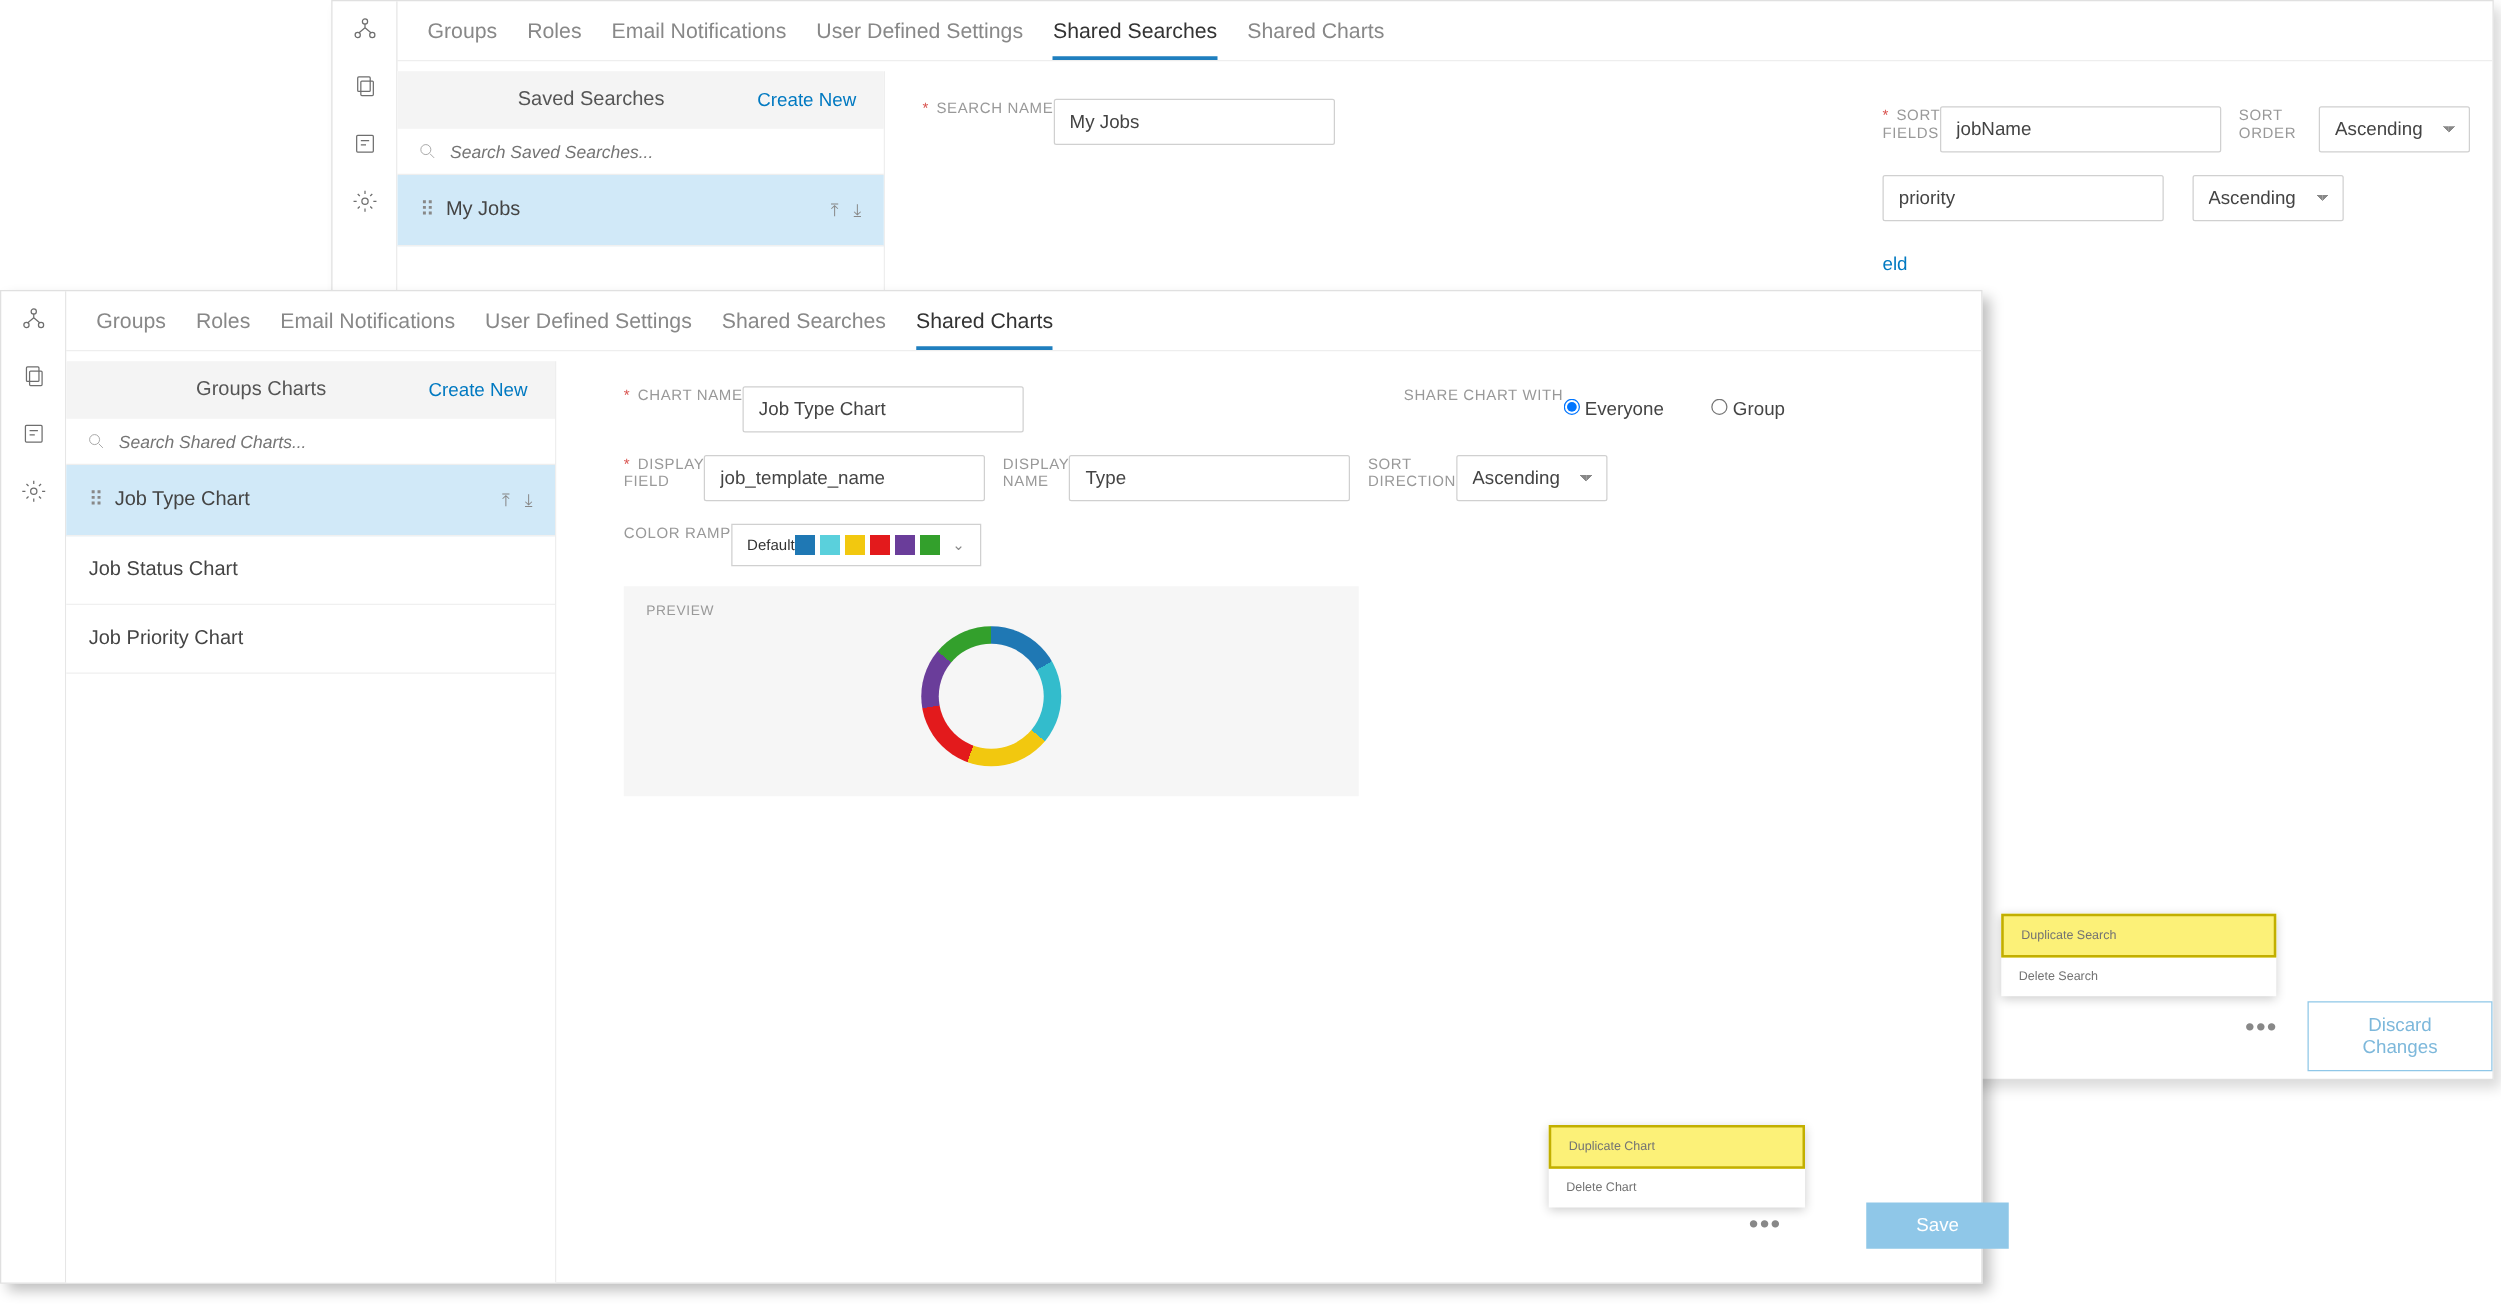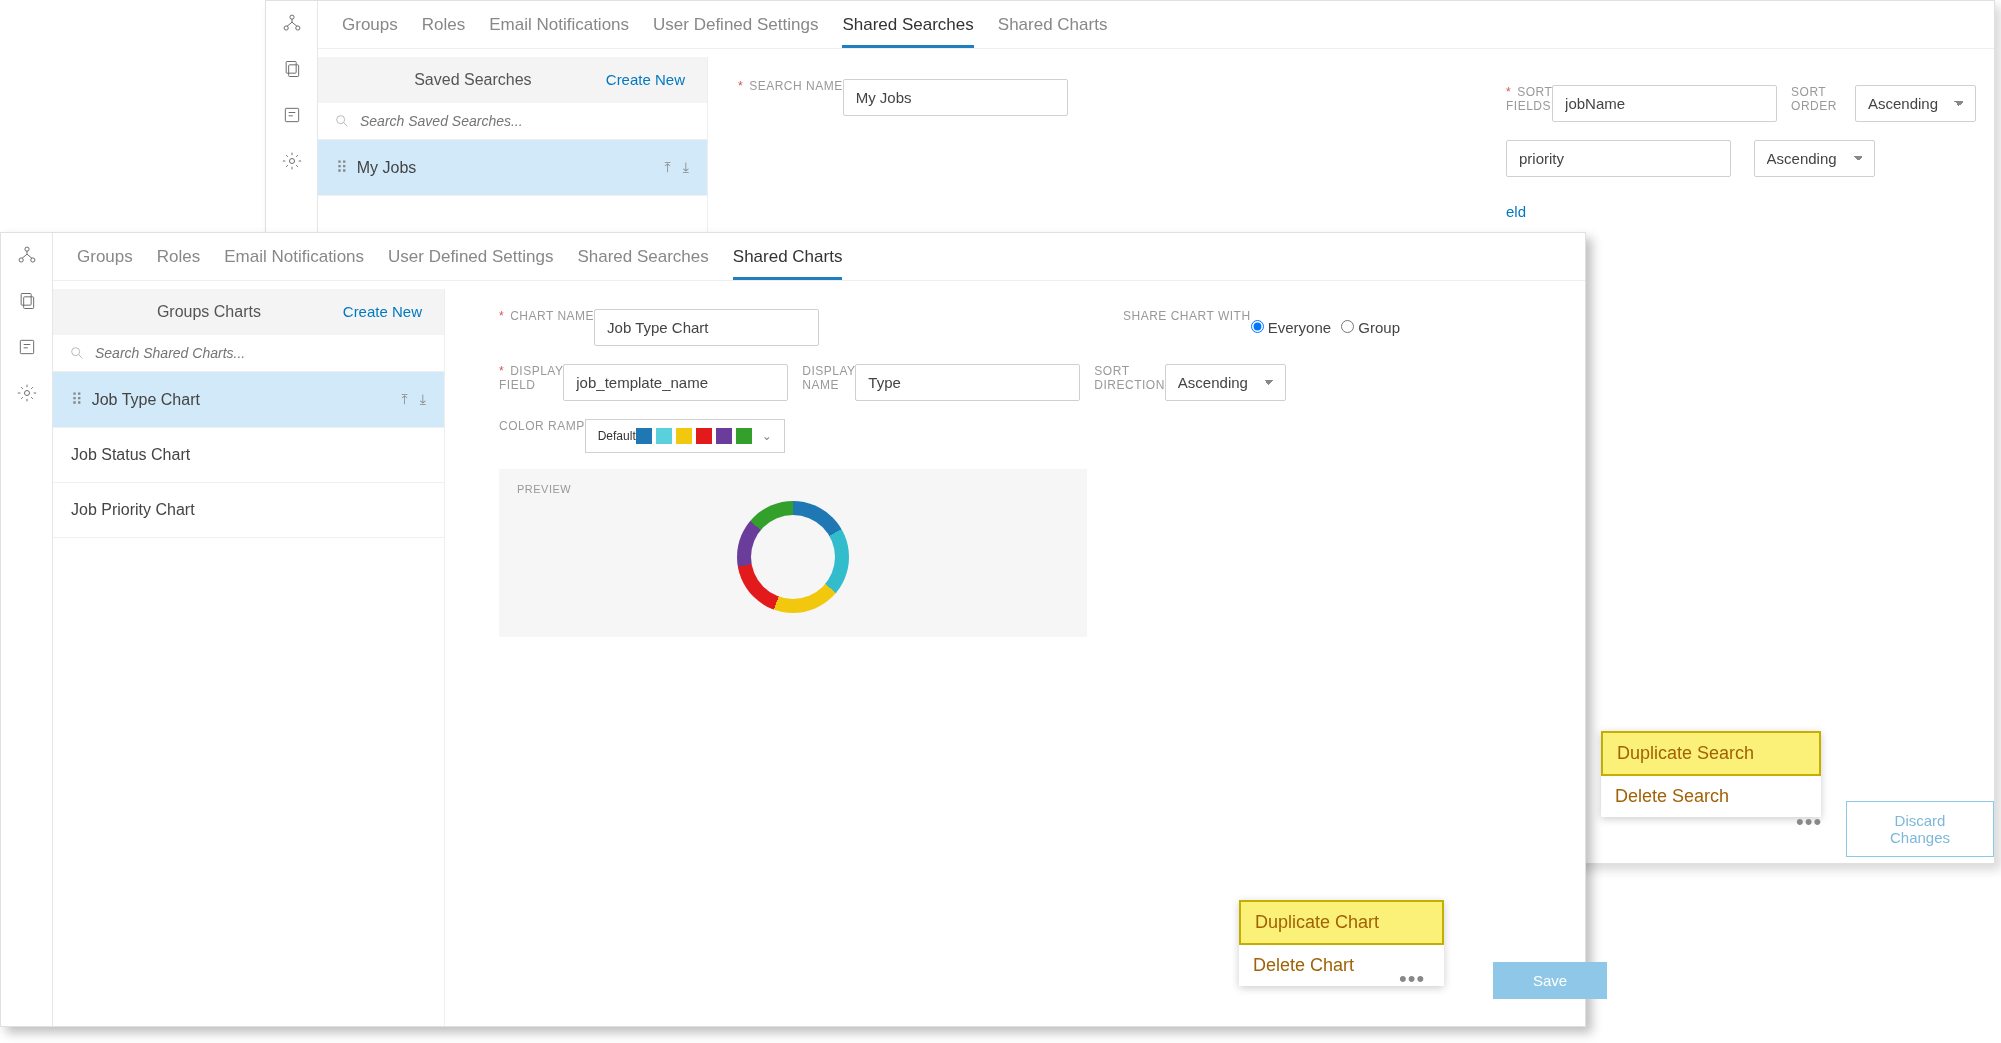--- a/index.html
+++ b/index.html
@@ -8,21 +8,21 @@
 .w1{left:265px;top:0;width:1730px;height:864px;box-shadow:6px 6px 10px rgba(0,0,0,.15)}
 .w2{left:0px;top:232px;width:1586px;height:795px;box-shadow:6px 6px 10px rgba(0,0,0,.25)}
 .sidebar{position:absolute;left:0;top:0;width:52px;height:100%;border-right:1px solid #e6e6e6;display:flex;flex-direction:column;align-items:center;padding-top:10px;gap:22px}
 .sidebar .ico{width:24px;height:24px;display:flex;align-items:center;justify-content:center;color:#6e6e6e}
 .sidebar .ico.active{color:#6e6e6e}
 .sidebar .ico svg{width:20px;height:20px;fill:none;stroke:currentColor;stroke-width:1.2}
 .tabs{display:flex;gap:24px;padding:14px 24px 0 24px;font-size:17px;color:#888;border-bottom:1px solid #eee;margin-left:52px}
 .tabs .tab{padding-bottom:10px;cursor:pointer}
 .tabs .tab.active{color:#333;border-bottom:3px solid #1f7fbf}
 .listpanel{position:absolute;left:52px;top:56px;width:390px;border-right:1px solid #eee;height:calc(100% - 56px);background:#fff}
-.listhead{display:flex;align-items:flex-start;justify-content:space-between;padding:14px 22px;background:#f4f4f4;font-size:16px;color:#555}
+.listhead{display:flex;align-items:flex-end;justify-content:space-between;padding:14px 22px;background:#f4f4f4;font-size:16px;color:#555}
 .listhead .title{flex:1;text-align:center}
 .create{color:#0079c1;font-size:15px;cursor:pointer}
 .searchbox{display:flex;align-items:center;padding:10px 16px;border-bottom:1px solid #eee;color:#aaa;font-style:italic}
 .searchbox svg{width:16px;height:16px;stroke:#999;fill:none;margin-right:10px}
 .searchbox input{border:none;outline:none;font-size:14px;font-style:italic;color:#666;flex:1}
 .listitem{display:flex;align-items:center;padding:18px 18px;font-size:16px;color:#444;cursor:pointer;border-bottom:1px solid #f0f0f0}
 .listitem.active{background:#d1e9f8}
 .grip{color:#888;margin-right:10px;letter-spacing:-1px}
 .listitem .spacer{flex:1}
 .arrowbtn{color:#888;margin-left:12px;font-size:14px}
@@ -34,38 +34,38 @@
 .select{appearance:none;background-image:linear-gradient(45deg,transparent 50%,#888 50%),linear-gradient(135deg,#888 50%,transparent 50%);background-position:calc(100% - 16px) 15px,calc(100% - 11px) 15px;background-size:5px 5px,5px 5px;background-repeat:no-repeat;padding-right:36px}
 .row{display:flex;gap:14px}
 .row>.field{flex:1}
 .sortcols{position:absolute;left:1240px;top:84px;width:470px}
 .sortcols .row>.field:first-child{flex:1.05}
 .sharewith{position:absolute;left:1240px;top:345px}
 .radio{display:flex;align-items:center;gap:22px;margin-top:10px;font-size:15px;color:#444}
 .radio label{display:flex;align-items:center;gap:6px}
 .radio input{width:15px;height:15px;accent-color:#0079c1}
 .addfield{color:#0079c1;font-size:15px;cursor:pointer;margin-top:8px}
-.popup{position:absolute;background:#fff;box-shadow:0 2px 8px rgba(0,0,0,.2);font-size:18px;color:#a16207;min-width:220px}
+.popup{position:absolute;background:#fff;box-shadow:0 2px 8px rgba(0,0,0,.2);font-size:10px;color:#737373;min-width:220px}
 .popup .pitem{padding:10px 14px;cursor:pointer}
 .popup .pitem.hl{background:#fcf178;border:2px solid #c2af00}
 .morebtn{position:absolute;font-size:22px;color:#888;cursor:pointer;letter-spacing:1px}
 .discard{position:absolute;border:1px solid #8fc7e8;color:#7db8db;padding:10px 24px;font-size:15px;background:#fff;cursor:pointer}
 .save{position:absolute;background:#8fc7e8;color:#fff;padding:10px 40px;font-size:15px;border:none;cursor:pointer}
 
 .w2 .listpanel{width:392px}
 .w2 .content{left:470px;padding:20px 28px}
 .colorramp{display:flex;align-items:center;border:1px solid #d0d0d0;padding:8px 12px;justify-content:space-between}
 .swatches{display:flex;gap:4px}
 .sw{width:16px;height:16px}
 .preview{background:#f6f6f6;padding:14px 18px 24px 18px;margin-top:16px}
 .preview .label{font-size:11px}
 .donut{width:112px;height:112px;margin:6px auto 0 auto;border-radius:50%;background:conic-gradient(#1f78b4 0 60deg,#33bccc 60deg 130deg,#f2c80f 130deg 200deg,#e31a1c 200deg 260deg,#6a3d9a 260deg 310deg,#33a02c 310deg 360deg);position:relative}
 .donut::after{content:"";position:absolute;inset:14px;border-radius:50%;background:#f6f6f6}
 
-.chartshare{display:flex;align-items:center;gap:10px;font-size:15px;color:#444}
+.chartshare{display:flex;align-items:center;gap:38px;font-size:15px;color:#444}
 </style>
 </head>
 <body>
 
 <div class="window w1">
   <div class="sidebar">
     <span class="ico">
         <svg viewBox="0 0 24 24">
           <circle cx="12" cy="5" r="2.5"></circle>
           <circle cx="5" cy="18" r="2.5"></circle>

